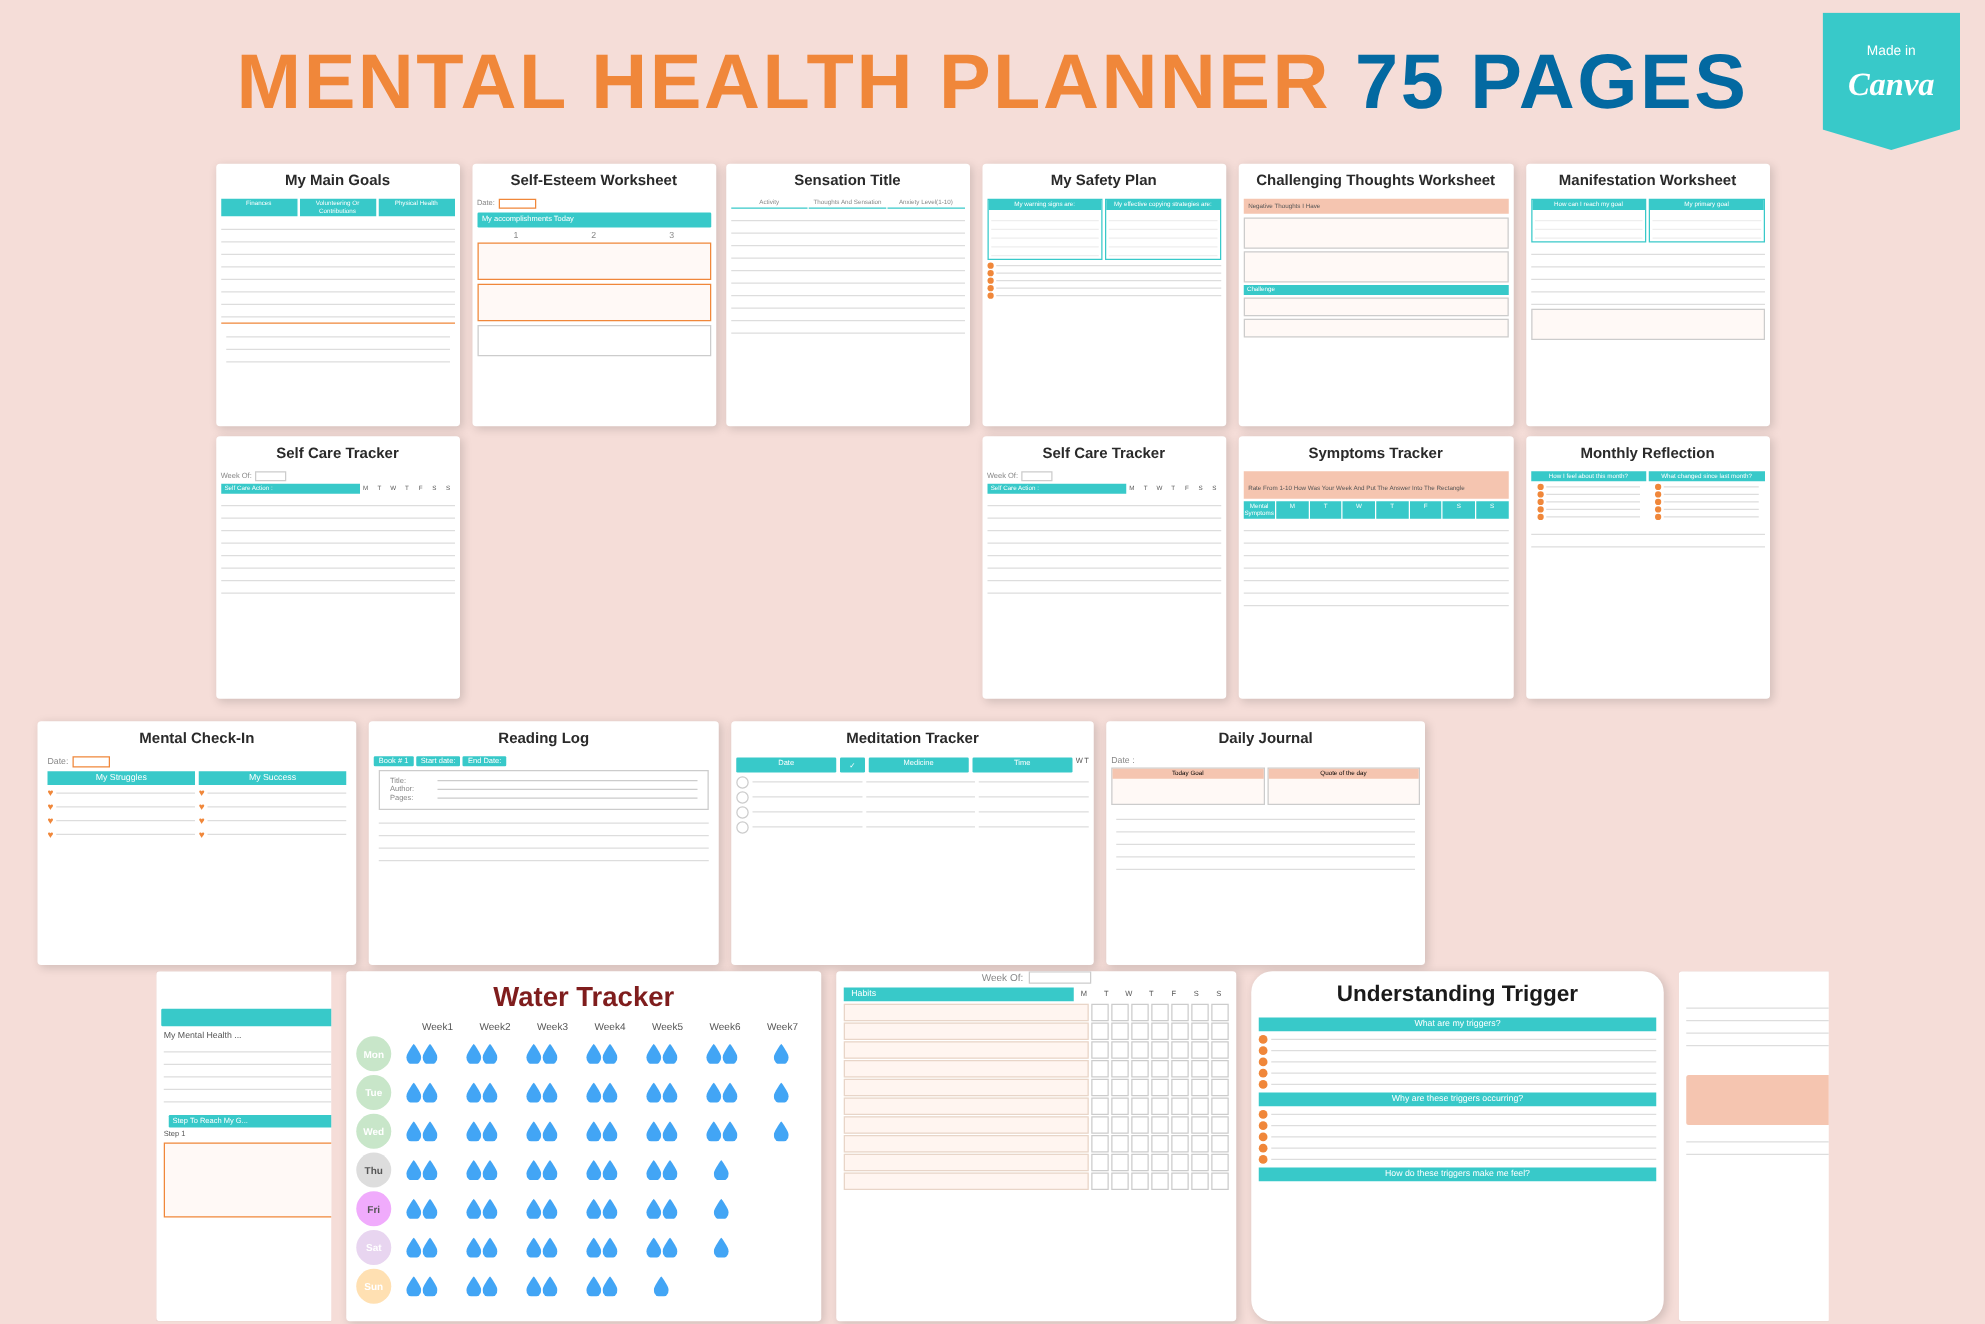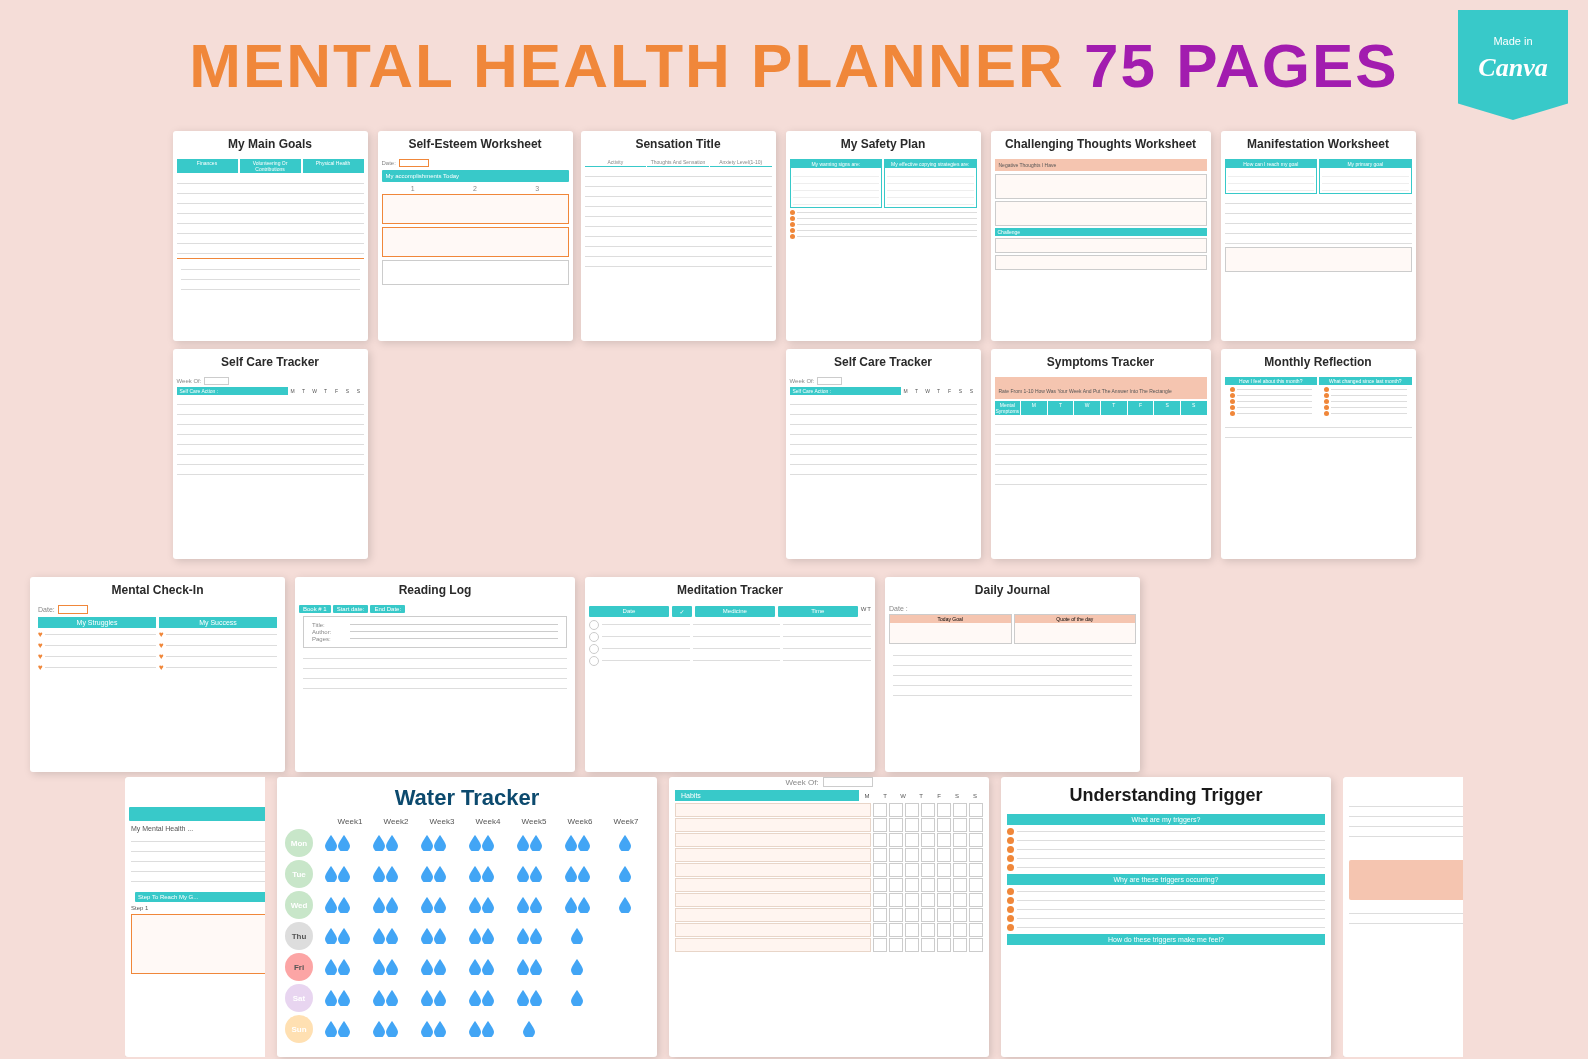--- a/index.html
+++ b/index.html
@@ -120,21 +120,21 @@
 
     
     .card-checkin { width: 255px; height: 195px; }
     .card-readinglog { width: 280px; height: 195px; }
     .card-meditation { width: 290px; height: 195px; }
     .card-dailyjournal { width: 255px; height: 195px; }
 
     
     .card-watertracker { width: 380px; height: 280px; }
     .card-habitstracker { width: 320px; height: 280px; }
-    .card-understanding { width: 330px; height: 280px; }
+    .card-understanding { width: 330px; height: 280px; border-radius: 17px; }
 
     
     .date-field {
       display: flex;
       align-items: center;
       margin: 2px 4px;
       gap: 3px;
     }
     .date-field .date-label {
       font-size: 6px;
@@ -327,21 +327,21 @@
       font-size: 5px;
       padding: 1px;
       text-align: center;
     }
 
     
     .water-title {
       font-size: 22px;
       font-weight: 900;
       text-align: center;
-      color: #0c4a6e;
+      color: #7f1d1d;
       padding: 8px 0 4px;
     }
     .water-header-row {
       display: flex;
       margin: 2px 8px;
       align-items: center;
     }
     .water-header-row .week-cols {
       display: flex;
       flex: 1;
@@ -610,21 +610,21 @@
       height: 1px;
       background: #ddd;
     }
   </style>
 </head>
 <body>
 
 <div class="header">
   <h1 class="header-title">
     <span>MENTAL HEALTH PLANNER</span>
-    <span style="color:#a21caf;">75 PAGES</span>
+    <span style="color:#0369a1;">75 PAGES</span>
   </h1>
   <div class="canva-badge">
     <span class="made-in">Made in</span>
     <span class="canva-text">Canva</span>
   </div>
 </div>
 
 <div class="cards-container">
 
   <div style="display:flex; gap:10px; justify-content:center; margin-bottom:18px; position:relative; z-index:2;">
@@ -1362,21 +1362,21 @@
           <div class="drop-group">
               <svg viewBox="0 0 12 16" class="water-drop">
                 <path d="M6 0 C6 0 0 8 0 11 A6 6 0 0 0 12 11 C12 8 6 0 6 0Z" fill="#42a5f5"></path>
               </svg>
             </div>
           <div class="drop-group"></div>
         </div>
       </div>
 
       <div class="water-day-row">
-        <div class="day-label" style="background:#fca5a5;color:#555;">Fri</div>
+        <div class="day-label" style="background:#f0abfc;color:#555;">Fri</div>
         <div class="water-drops">
           <div class="drop-group">
               <svg viewBox="0 0 12 16" class="water-drop">
                 <path d="M6 0 C6 0 0 8 0 11 A6 6 0 0 0 12 11 C12 8 6 0 6 0Z" fill="#42a5f5"></path>
               </svg>
               <svg viewBox="0 0 12 16" class="water-drop">
                 <path d="M6 0 C6 0 0 8 0 11 A6 6 0 0 0 12 11 C12 8 6 0 6 0Z" fill="#42a5f5"></path>
               </svg>
             </div>
           <div class="drop-group">

